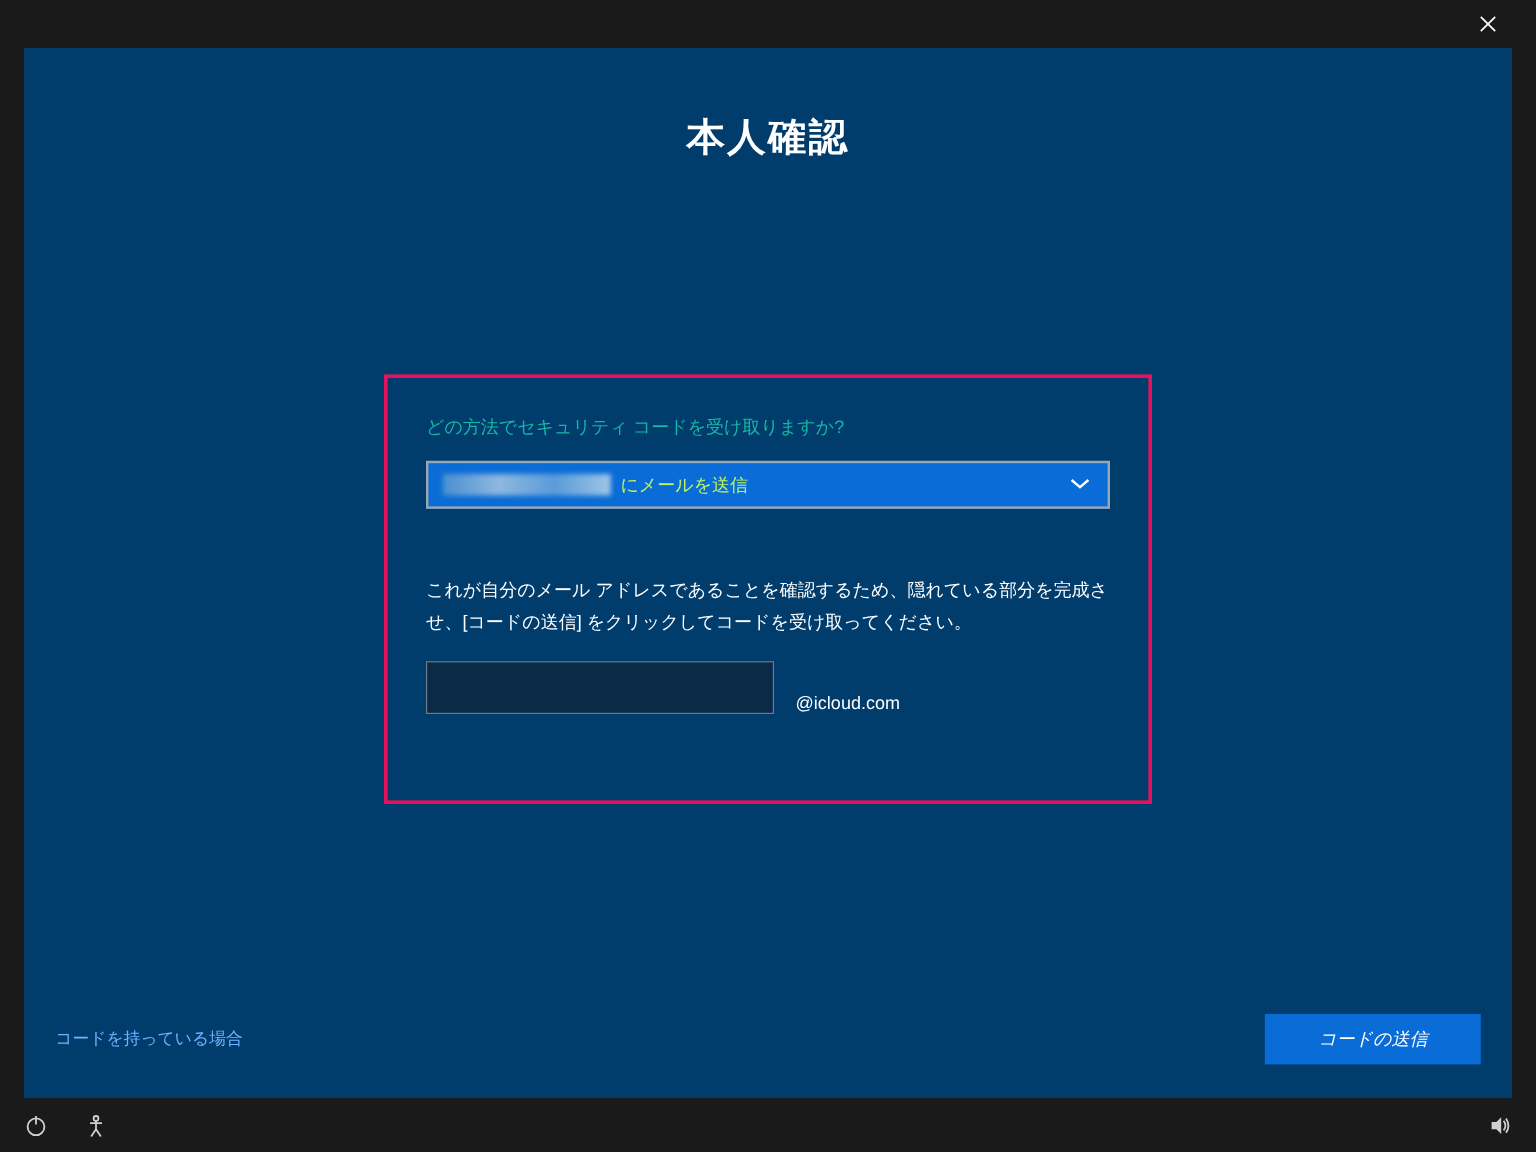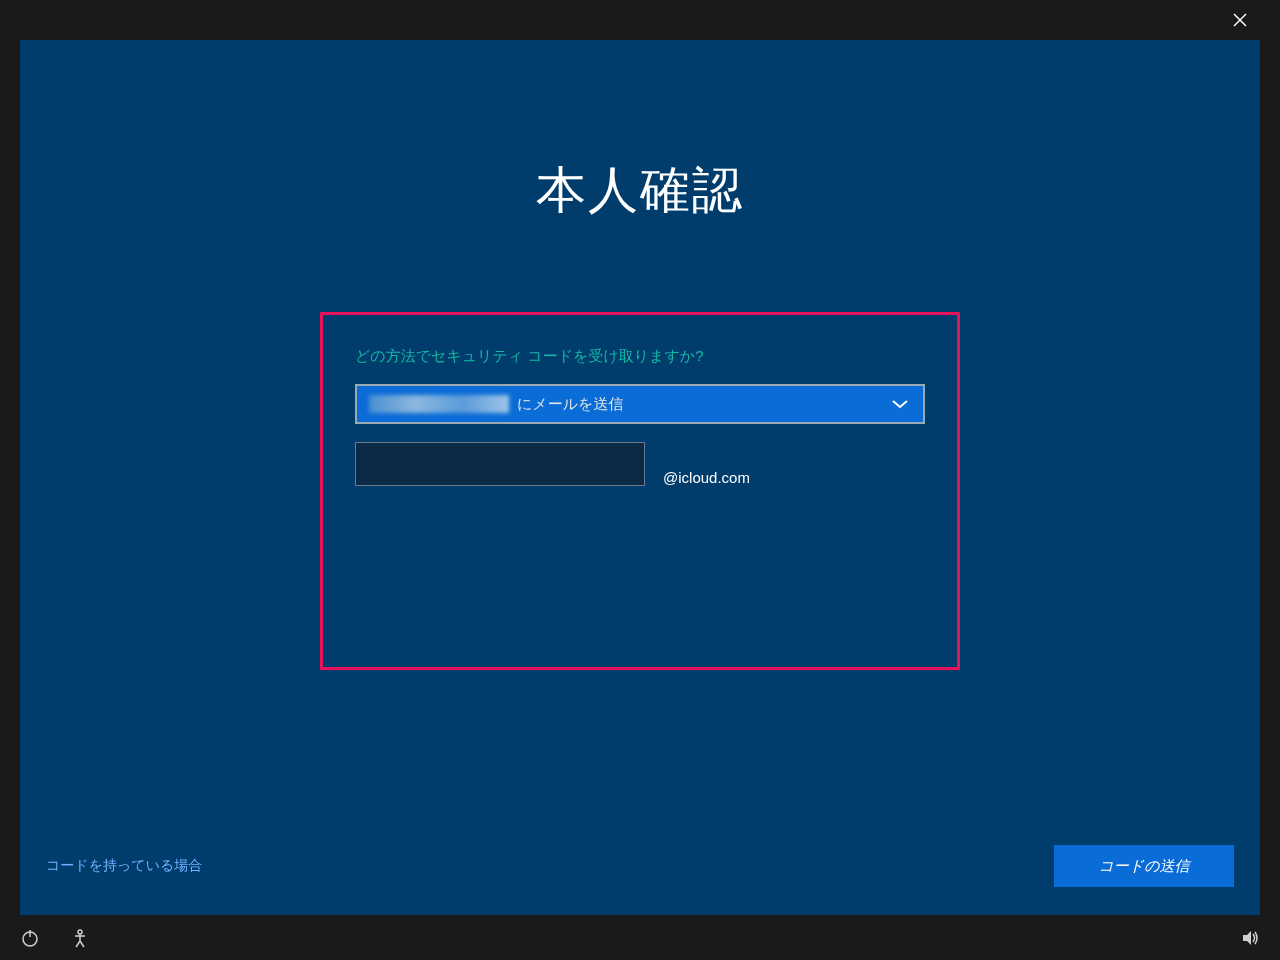--- a/index.html
+++ b/index.html
@@ -41,23 +41,23 @@
       position: absolute;
       top: 40px;
       left: 20px;
       right: 20px;
       bottom: 45px;
       background: #003c6c;
       color: #ffffff;
     }
     .page-title {
       text-align: center;
-      font-size: 50px;
-      font-weight: 400;
-      margin-top: 117px;
+      font-size: 32px;
+      font-weight: 700;
+      margin-top: 53px;
       letter-spacing: 2px;
     }
     .form-box {
       position: absolute;
       top: 272px;
       left: 50%;
       transform: translateX(-50%);
       width: 640px;
       height: 358px;
       border: 3px solid #e6135a;
@@ -82,21 +82,21 @@
     .dropdown-masked {
       display: inline-block;
       width: 140px;
       height: 18px;
       background: linear-gradient(90deg, #4a8fd0, #8db8e0, #5a9bd8, #a0c5e8);
       filter: blur(2px);
       margin-right: 8px;
     }
     .dropdown-text {
       font-size: 15px;
-      color: #e5e5e5;
+      color: #bef264;
     }
     .dropdown-chevron {
       position: absolute;
       right: 14px;
       top: 50%;
       transform: translateY(-50%);
     }
     .dropdown-chevron svg {
       width: 18px;
       height: 10px;
@@ -210,20 +210,21 @@
     <div class="dropdown">
       <span class="dropdown-masked"></span>
       <span class="dropdown-text">にメールを送信</span>
       <span class="dropdown-chevron">
         <svg viewBox="0 0 18 10">
           <polyline points="2,2 9,8 16,2"></polyline>
         </svg>
       </span>
     </div>
 
+    <div class="instruction-text">これが自分のメール アドレスであることを確認するため、隠れている部分を完成させ、[コードの送信] をクリックしてコードを受け取ってください。</div>
 
     <div class="email-row">
       <input class="email-input" type="text" value="" style="">
       <span class="email-domain">@icloud.com</span>
     </div>
   </div>
 
   <div class="bottom-row">
     <div class="have-code-link">コードを持っている場合</div>
     <button class="send-button">コードの送信</button>

